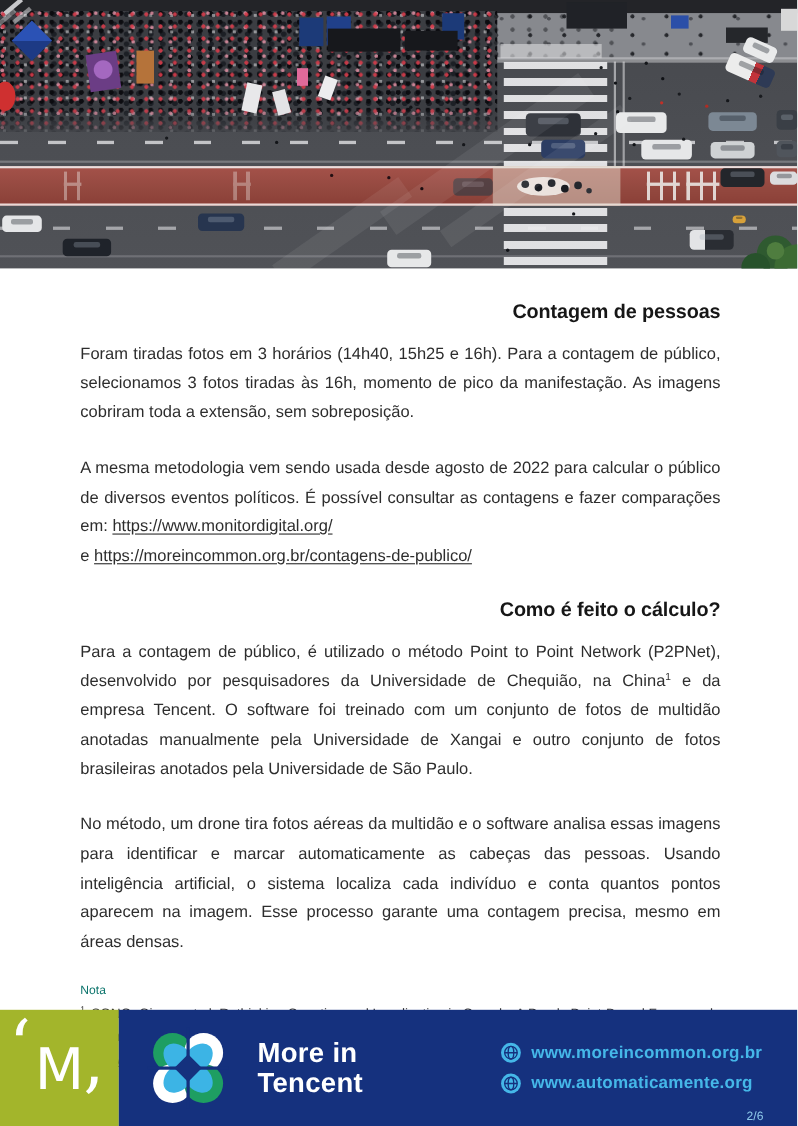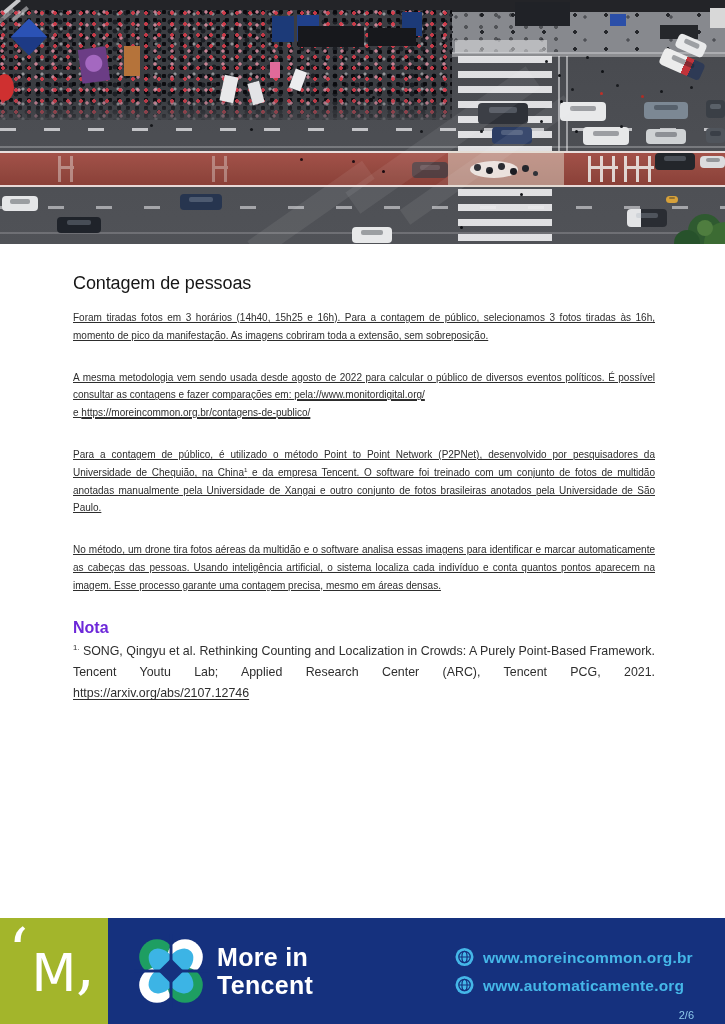--- a/index.html
+++ b/index.html
@@ -98,39 +98,39 @@
   .dots { position:absolute; left:0; top:0; width:3px; height:3px; border-radius:50%; background:transparent;
     box-shadow: 545px 60px 0 #17191d, 558px 74px 0 #101216, 571px 88px 0 #1a1c20, 586px 56px 0 #14161a,
       601px 70px 0 #0f1115, 616px 84px 0 #191b1f, 560px 100px 0 #121418, 540px 120px 0 #15171b,
       575px 130px 0 #101216, 620px 125px 0 #17191d, 480px 130px 0 #14161a, 352px 160px 0 #200f14,
       382px 170px 0 #1a0c10, 300px 158px 0 #230f12, 520px 193px 0 #121418, 460px 226px 0 #101216,
       660px 90px 0 #14161a, 690px 86px 0 #191b1f, 600px 92px 0 #c03028, 641px 95px 0 #b02c24,
       372px 96px 0 #101216, 420px 130px 0 #15171b, 250px 128px 0 #121418, 150px 124px 0 #17191d; }
 
   
   .content { padding:29px 70px 0 73px; color:#2d2d2d; }
-  .section-heading { font-size:18px; font-weight:400; color:#161616; letter-spacing:-.1px; margin:0 0 15px; }
+  .section-heading { font-size:18px; font-weight:700; color:#161616; letter-spacing:-.1px; margin:0 0 15px;text-align:right; }
   .section-heading.second { margin-top:8px; }
-  .body-p { font-size:10px; line-height:1.78; text-align:justify; margin:0 0 24px;text-decoration:underline; }
+  .body-p { font-size:15px; line-height:1.78; text-align:justify; margin:0 0 24px; }
   .body-p a { color:#2d2d2d; text-decoration:underline; text-underline-offset:2px; }
   sup { font-size:62%; vertical-align:super; line-height:0; }
-  .note-heading { font-size:16px; font-weight:700; color:#6d28d9; margin:18px 0 4px; }
+  .note-heading { font-size:11px; font-weight:400; color:#0f766e; margin:18px 0 4px; }
   .note-p { font-size:12.4px; line-height:1.72; text-align:justify; margin:0; color:#2e2e2e; }
   .note-p a { color:#2e2e2e; text-decoration:underline; text-underline-offset:2px; }
 
   
   .footer { position:absolute; left:0; bottom:0; width:725px; height:106px; display:flex; }
   .logo-green { position:relative; width:108px; height:106px; background:#a3b52b; flex:0 0 108px; }
   .logo-green .mono-m { position:absolute; left:0; top:0; width:100%; height:100%; display:flex; align-items:center; justify-content:center;
     color:#fff; font-family:"DejaVu Sans", sans-serif; font-weight:400; font-size:52px; line-height:1; padding-top:4px; }
   .logo-green .q { position:absolute; color:#fff; font-family:"DejaVu Serif", serif; font-size:64px; line-height:0; }
   .logo-green .q.open { left:8px; top:34px; }
   .logo-green .q.close { right:14px; top:86px; }
   .footer-bar { position:relative; flex:1; background:#15317e; display:flex; align-items:center; }
-  .mic { display:flex; align-items:center; gap:9px; margin-left:26px; }
+  .mic { display:flex; align-items:center; gap:26px; margin-left:26px; }
   .mic-text { color:#ffffff; font-weight:700; font-size:25px; line-height:1.12; letter-spacing:.3px; }
   .site-links { position:absolute; left:347px; top:50%; transform:translateY(-50%); display:flex; flex-direction:column; gap:9px; }
   .site-link { display:flex; align-items:center; gap:9px; color:#45b7e8; font-size:15.5px; font-weight:700; letter-spacing:.2px; text-decoration:none; }
   .page-num { position:absolute; right:31px; bottom:3px; color:#8ec9ea; font-size:11px; }
 </style>
 </head>
 <body>
 
 <div class="page">
 
@@ -213,22 +213,23 @@
 
     <div class="streak" style="left:430px;top:30px;width:26px;height:220px;"></div>
     <div class="streak" style="left:478px;top:60px;width:18px;height:200px;"></div>
     <div class="streak" style="left:300px;top:140px;width:22px;height:140px;"></div>
     <div class="dots"></div>
   </div>
 
   <div class="content">
     <h2 class="section-heading">Contagem de pessoas</h2>
     <p class="body-p">Foram tiradas fotos em 3 horários (14h40, 15h25 e 16h). Para a contagem de público, selecionamos 3 fotos tiradas às 16h, momento de pico da manifestação. As imagens cobriram toda a extensão, sem sobreposição.</p>
-    <p class="body-p"><span>A mesma metodologia vem sendo usada desde agosto de 2022 para calcular o público de diversos eventos políticos. É possível consultar as contagens e fazer comparações em: </span><a href="#">pela://www.monitordigital.org/</a><br><span>e </span> <a href="#">https://moreincommon.org.br/contagens-de-publico/</a></p>
-
+    <p class="body-p"><span>A mesma metodologia vem sendo usada desde agosto de 2022 para calcular o público de diversos eventos políticos. É possível consultar as contagens e fazer comparações em: </span><a href="#">https://www.monitordigital.org/</a><br><span>e </span> <a href="#">https://moreincommon.org.br/contagens-de-publico/</a></p>
+
+    <h2 class="section-heading second">Como é feito o cálculo?</h2>
     <p class="body-p"><span>Para a contagem de público, é utilizado o método Point to Point Network (P2PNet), desenvolvido por pesquisadores da Universidade de Chequião, na China</span><sup>1</sup><span> e da empresa Tencent. O software foi treinado com um conjunto de fotos de multidão anotadas manualmente pela Universidade de Xangai e outro conjunto de fotos brasileiras anotados pela Universidade de São Paulo.</span></p>
     <p class="body-p">No método, um drone tira fotos aéreas da multidão e o software analisa essas imagens para identificar e marcar automaticamente as cabeças das pessoas. Usando inteligência artificial, o sistema localiza cada indivíduo e conta quantos pontos aparecem na imagem. Esse processo garante uma contagem precisa, mesmo em áreas densas.</p>
 
     <h3 class="note-heading">Nota</h3>
     <p class="note-p"><sup>1.</sup><span> SONG, Qingyu et al. Rethinking Counting and Localization in Crowds: A Purely Point-Based Framework. Tencent Youtu Lab; Applied Research Center (ARC), Tencent PCG, 2021. </span><a href="#">https://arxiv.org/abs/2107.12746</a></p>
   </div>
 
   <div class="footer">
     <div class="logo-green">
       <span class="q open">‘</span>

